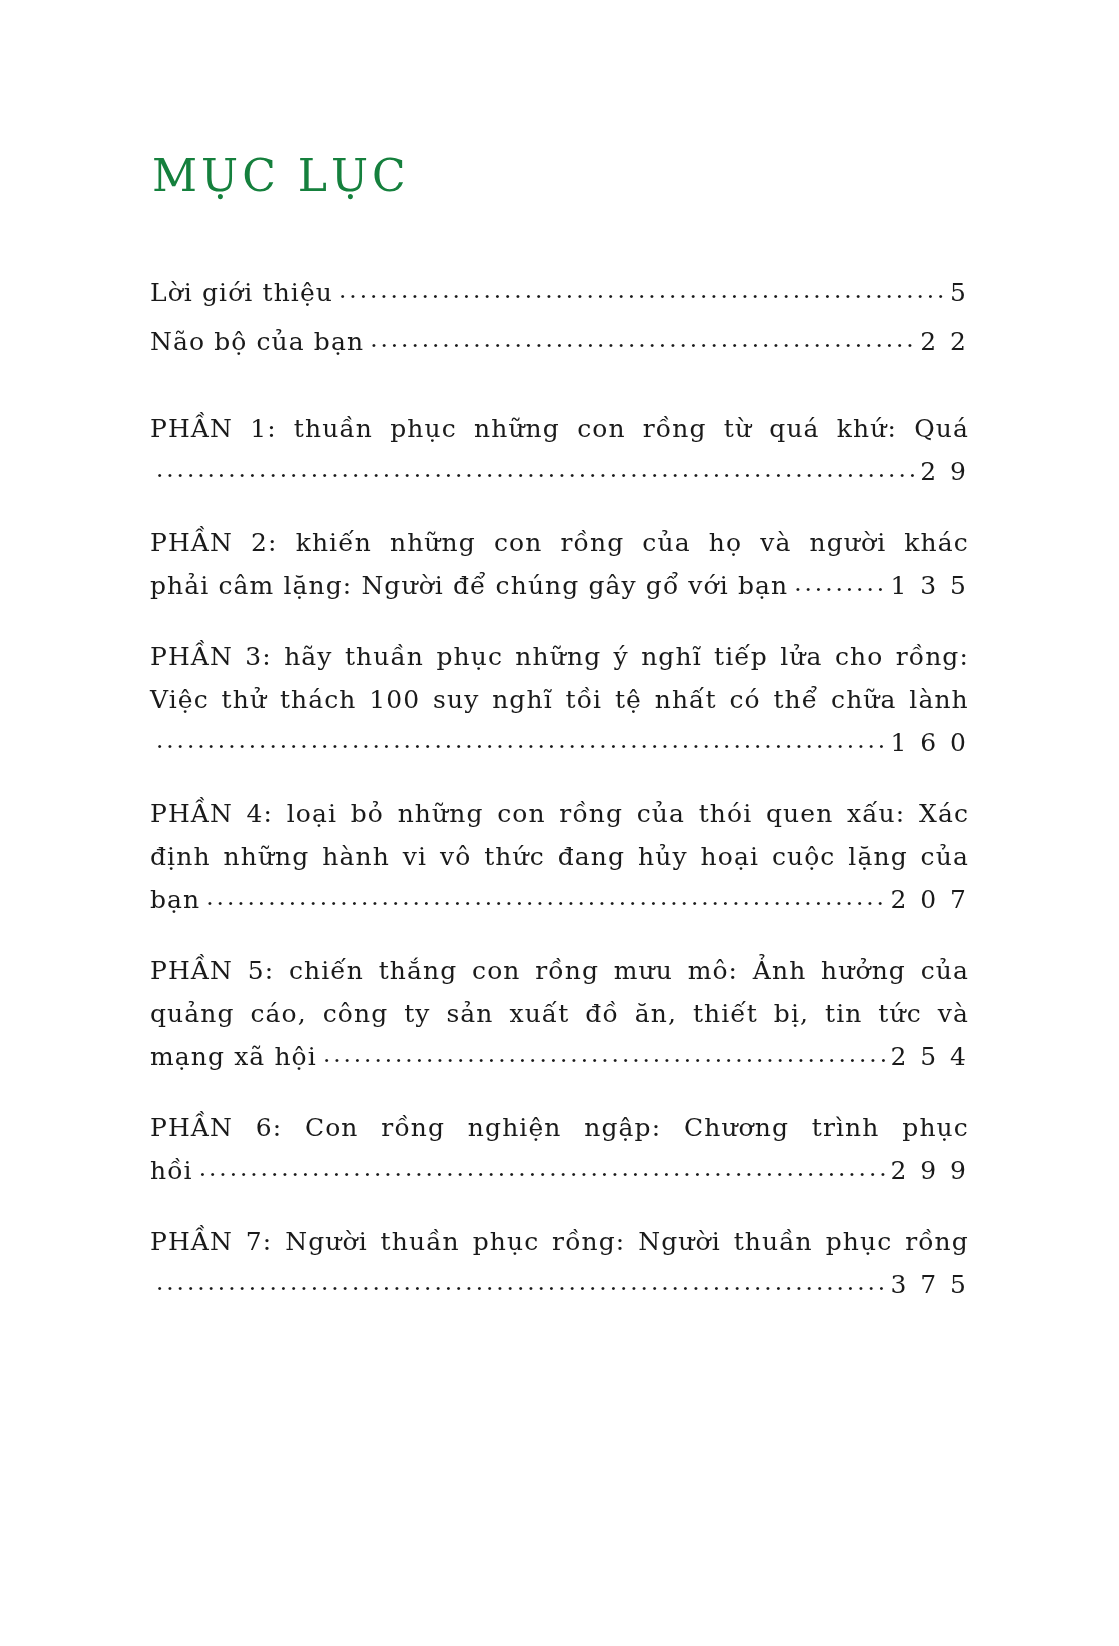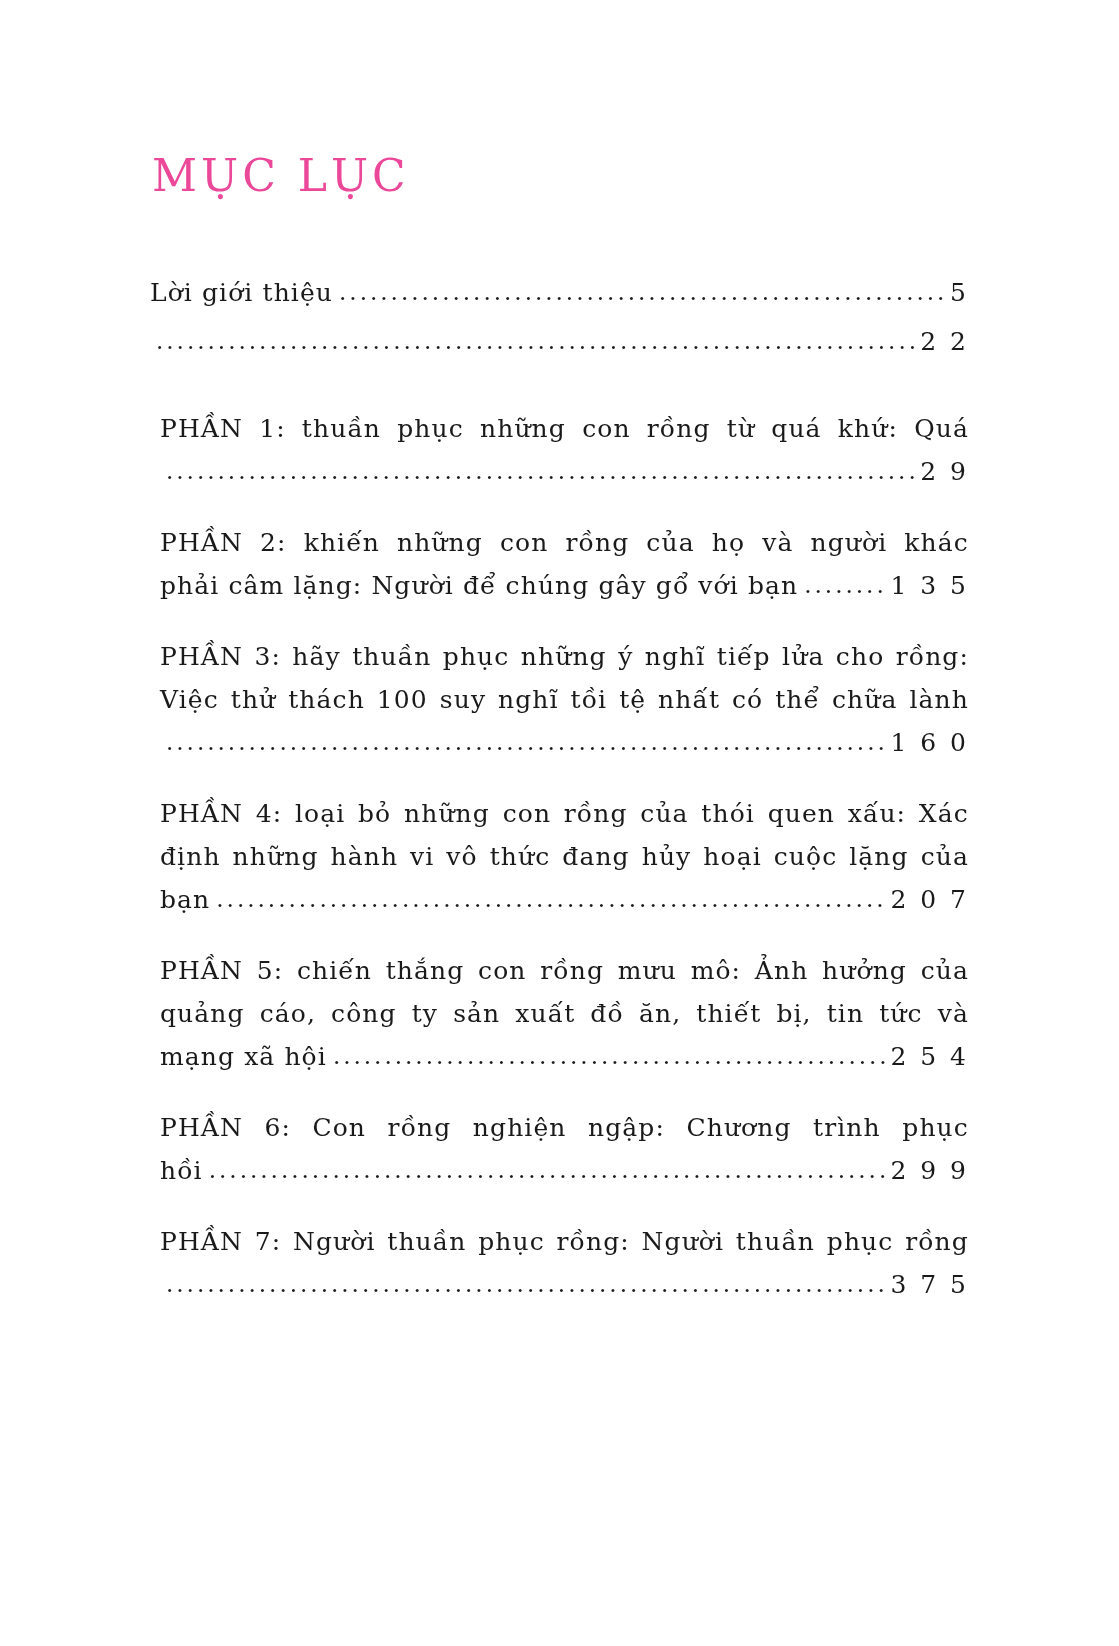--- a/index.html
+++ b/index.html
@@ -20,49 +20,48 @@
     height: 1646px;
     box-sizing: border-box;
     padding: 150px 150px 0 150px;
   }
   .toc-title {
     font-family: "DejaVu Serif", "Liberation Serif", serif;
     font-size: 44px;
     letter-spacing: 4px;
     font-weight: 400;
     margin: 0 0 70px 2px;
-    color: #ec4899;
+    color: #15803d;
   }
   .toc-list {
     margin: 0;
     padding: 0;
     list-style: none;
   }
   .entry {
     font-size: 25px;
     line-height: 1.72;
     letter-spacing: 1.1px;
     color: #1a1a1a;
     margin-bottom: 4px;
     text-align: justify;
     text-justify: inter-word;
   }
   .entry.simple {
     margin-bottom: 6px;
   }
   .entry.group {
     margin-bottom: 28px;
-    margin-left: 10px;
   }
   .gap-after {
     height: 38px;
   }
   .ln {
     display: flex;
-    align-items: center;
+    align-items: flex-start;
     width: 100%;
   }
   .ln .txt {
     white-space: pre;
   }
   .ln .dots {
     flex: 1 1 auto;
     overflow: hidden;
     white-space: nowrap;
     margin: 0 4px 0 6px;
@@ -93,20 +92,21 @@
   <div class="toc-list" id="toc-list">
       <div class="entry simple">
         <div class="ln">
           <span class="txt">Lời giới thiệu</span>
           <span class="dots">.......................................................................................................................</span>
           <span class="pg">5</span>
         </div>
       </div>
       <div class="entry simple">
         <div class="ln">
+          <span class="txt">Não bộ của bạn</span>
           <span class="dots">.......................................................................................................................</span>
           <span class="pg">2 2</span>
         </div>
       </div>
       <div class="gap-after"></div>
       <div class="entry group">
         <div class="justified-line">
           <span>PHẦN</span>
           <span>1:</span>
           <span>thuần</span>

